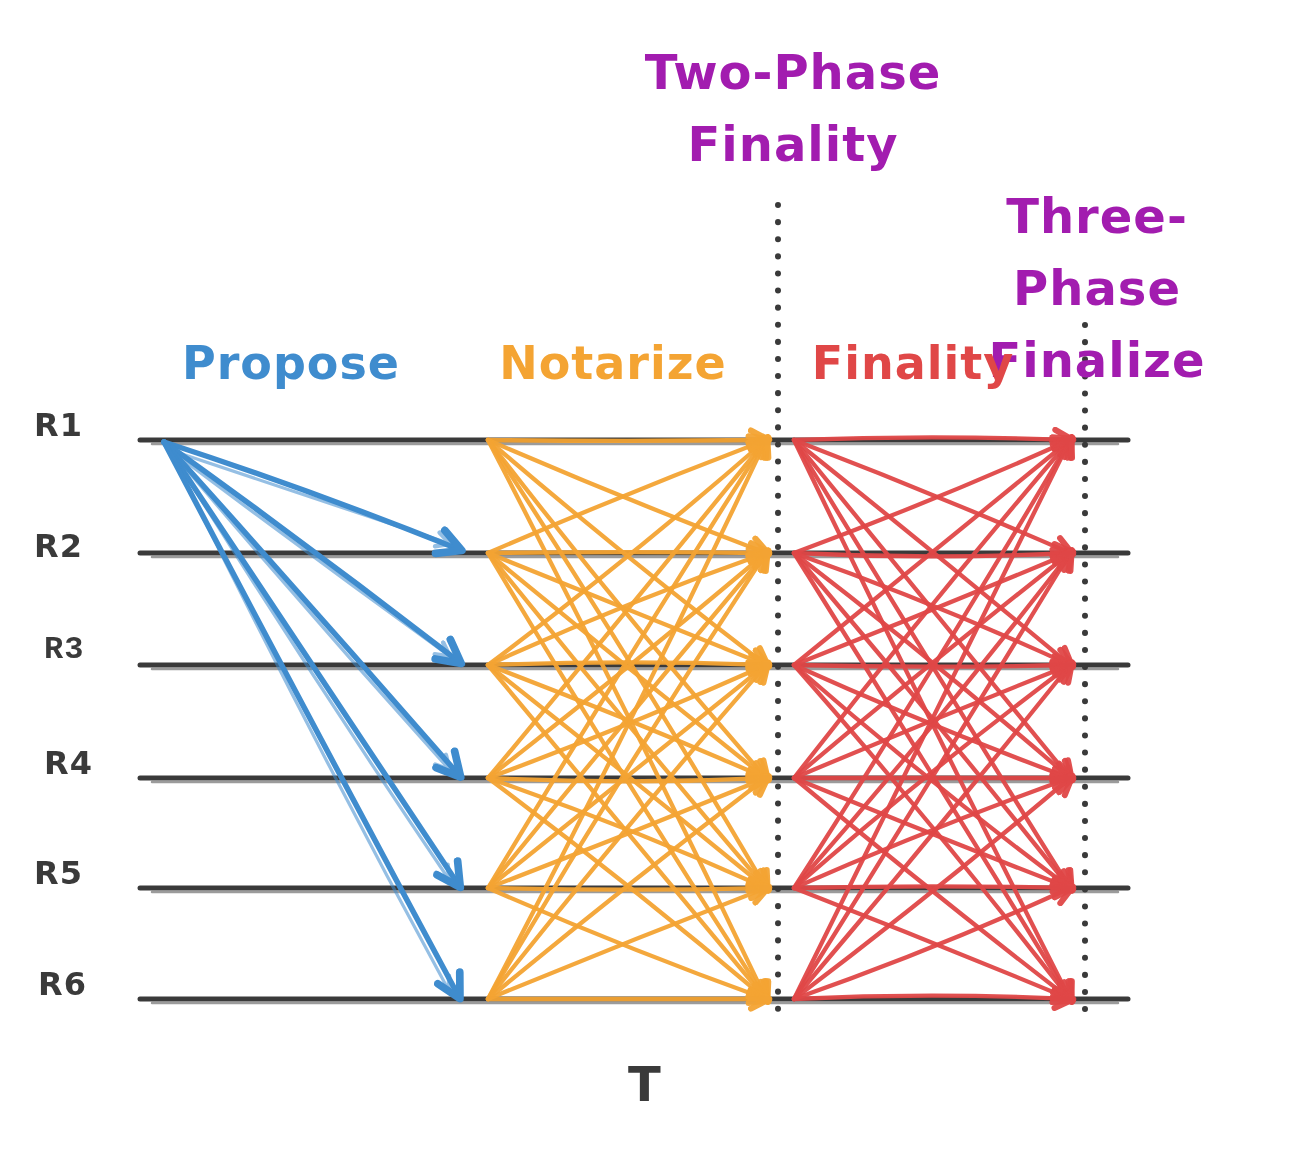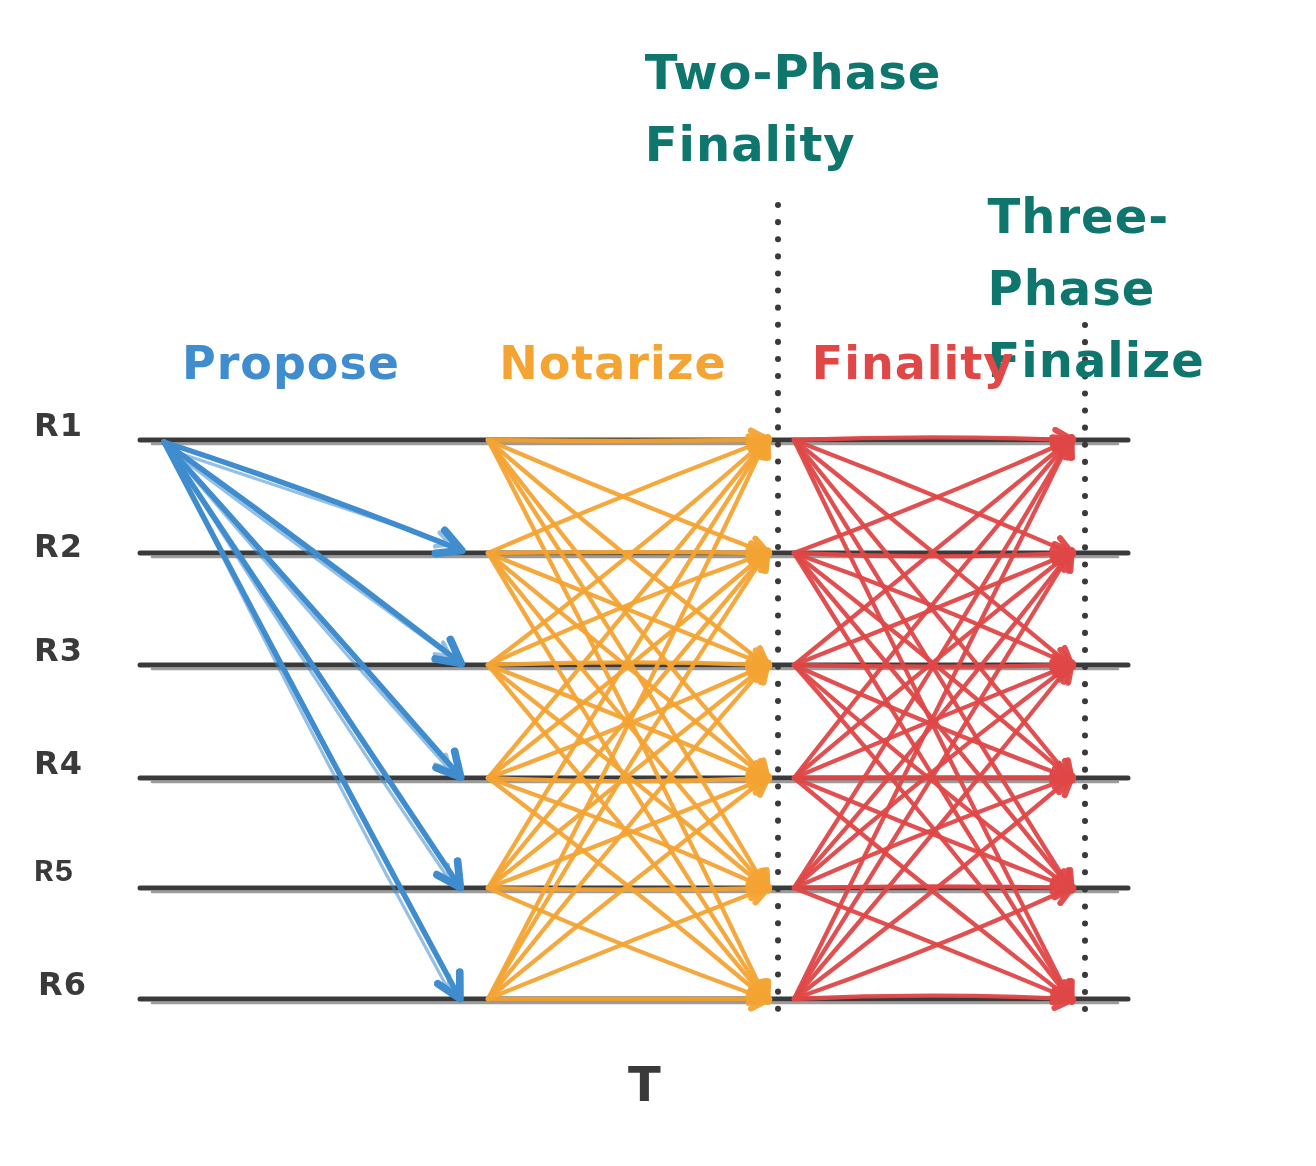--- a/index.html
+++ b/index.html
@@ -27,24 +27,24 @@
     transform:translateX(-50%);
     letter-spacing:1px;
     white-space:nowrap;
   }
   #phase-propose{left:291px;}
   #phase-notarize{left:613px;}
   #phase-finalize{left:913px;}
   .finality-title{
     position:absolute;
     transform:translateX(-50%);
-    text-align:left;
+    text-align:center;
     font-size:48px;
     font-weight:bold;
-    color:#0f766e;
+    color:#a21caf;
     white-space:pre-line;
     line-height:1.5;
     letter-spacing:1px;
   }
   #finality-two{left:793px;top:36px;}
   #finality-three{left:1097px;top:180px;}
   .time-label{
     position:absolute;
     left:628px;
     top:1056px;
@@ -187,17 +187,17 @@
   <div class="phase-label" id="phase-propose" style="color: rgb(63, 140, 206);">Propose</div>
 
   <div class="phase-label" id="phase-notarize" style="color: rgb(244, 164, 51);">Notarize</div>
 
   <div class="phase-label" id="phase-finalize" style="color: rgb(224, 71, 71);">Finality</div>
 
   <div class="time-label">T</div>
 
 <div class="replica-label" style="top: 406px; left: 34px;">R1</div>
     <div class="replica-label" style="top: 519px; left: 34px; margin-top: 8px;">R2</div>
-    <div class="replica-label" style="top: 631px; left: 34px;">R3</div>
-    <div class="replica-label" style="top: 744px; left: 34px;">R4</div>
-    <div class="replica-label" style="top: 854px; left: 34px; font-family: Liberation Mono, monospace;">R5</div>
+    <div class="replica-label" style="top: 631px; left: 44px; font-family: Liberation Mono, monospace;">R3</div>
+    <div class="replica-label" style="top: 744px; left: 44px;">R4</div>
+    <div class="replica-label" style="top: 854px; left: 34px;">R5</div>
     <div class="replica-label" style="top: 965px; left: 38px;">R6</div>
   </div>
 
 </body></html>

